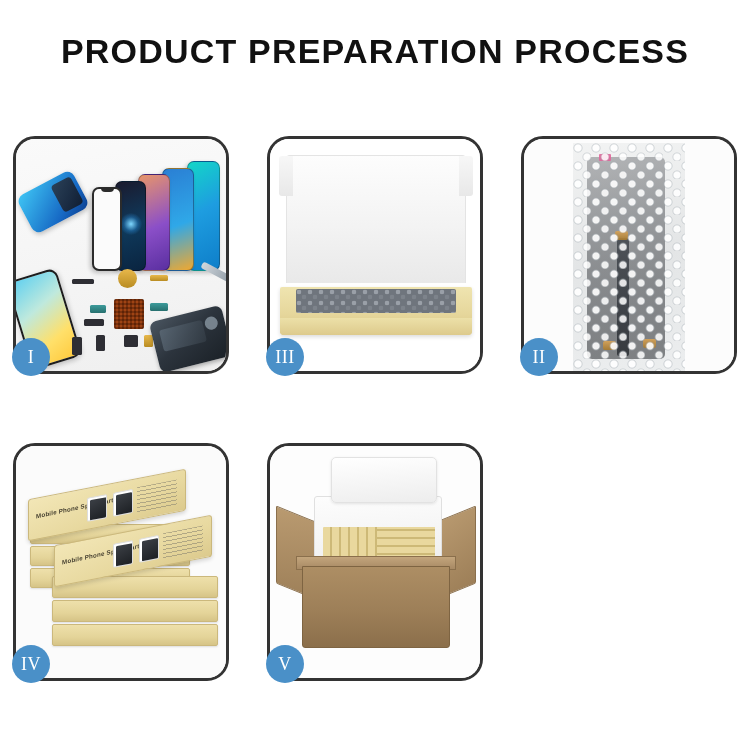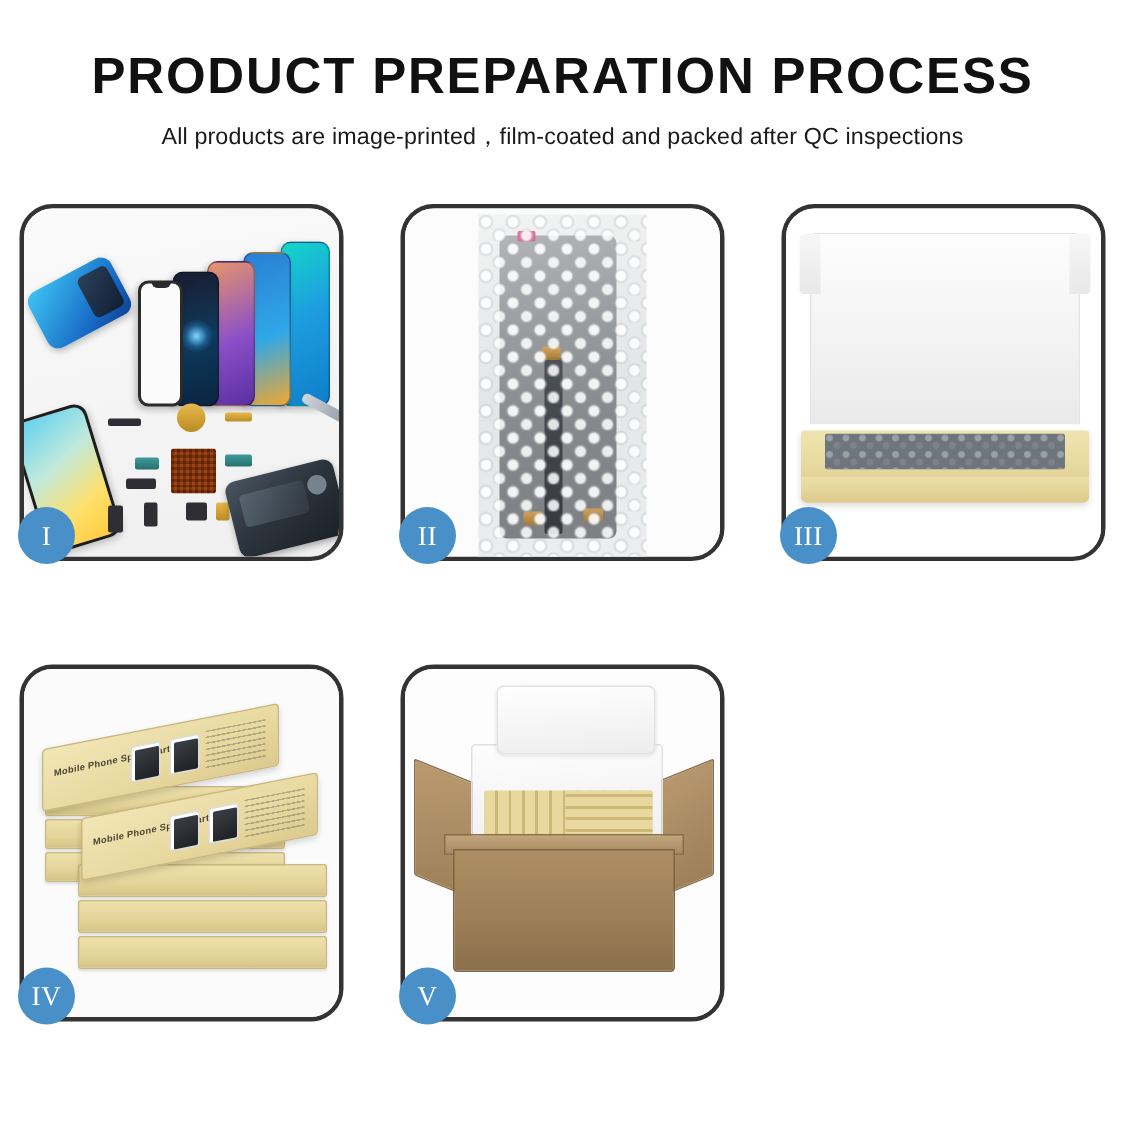--- a/index.html
+++ b/index.html
@@ -358,21 +358,20 @@
     background: rgba(140,115,80,.45); border-radius: 1px;
   }
 </style>
 </head>
 <body>
 
 <div class="page">
 
   <div class="header">
     <div class="title">PRODUCT PREPARATION PROCESS</div>
-    <div class="subtitle">All products are image-printed，film-coated and packed after QC inspections</div>
   </div>
 
   <div class="grid">
 
     <div class="panel">
       <div class="panel-inner p1">
         <div class="screen-blue"></div>
         <div class="phone-fan">
           <div class="ph ph-a"></div>
           <div class="ph ph-b"></div>
@@ -394,43 +393,43 @@
           <div class="pt gold" style="left:74px; top:72px; width:9px;  height:12px;"></div>
           <div class="pt" style="left:2px;  top:74px; width:10px; height:18px;"></div>
           <div class="backplate"></div>
           <div class="tweezer"></div>
         </div>
       </div>
       <div class="badge">I</div>
     </div>
 
     <div class="panel">
+      <div class="panel-inner p3">
+        <div class="white-lid"></div>
+        <div class="tray">
+          <div class="foam"></div>
+          <div class="tray-lip"></div>
+        </div>
+      </div>
+      <div class="badge">III</div>
+    </div>
+
+    <div class="panel">
       <div class="panel-inner p2">
         <div class="bubble-bag">
           <div class="lcd-inside"></div>
           <div class="flexcable"></div>
           <div class="conn" style="left:42px; top:88px;"></div>
           <div class="conn" style="left:30px; top:198px;"></div>
           <div class="conn" style="left:70px; top:196px;"></div>
           <div class="pink-tab"></div>
           <div class="bubbles"></div>
         </div>
       </div>
       <div class="badge">II</div>
-    </div>
-
-    <div class="panel">
-      <div class="panel-inner p3">
-        <div class="white-lid"></div>
-        <div class="tray">
-          <div class="foam"></div>
-          <div class="tray-lip"></div>
-        </div>
-      </div>
-      <div class="badge">III</div>
     </div>
 
     <div class="panel">
       <div class="panel-inner p4">
         <div class="stack">
           <div class="sbox" style="left:6px;  top:58px;  width:160px; height:20px;"></div>
           <div class="sbox" style="left:6px;  top:80px;  width:160px; height:20px;"></div>
           <div class="sbox" style="left:6px;  top:102px; width:160px; height:20px;"></div>
           <div class="sbox" style="left:28px; top:110px; width:166px; height:22px;"></div>
           <div class="sbox" style="left:28px; top:134px; width:166px; height:22px;"></div>

